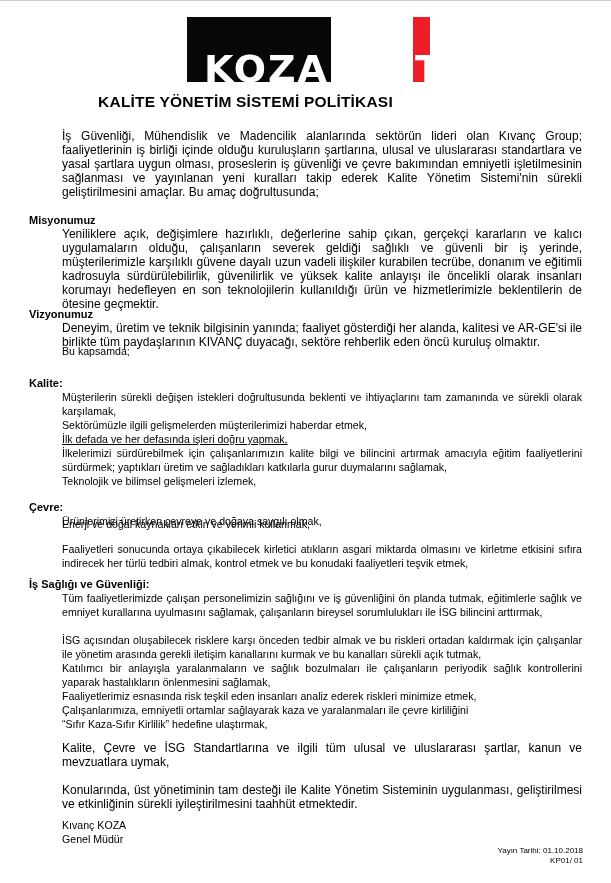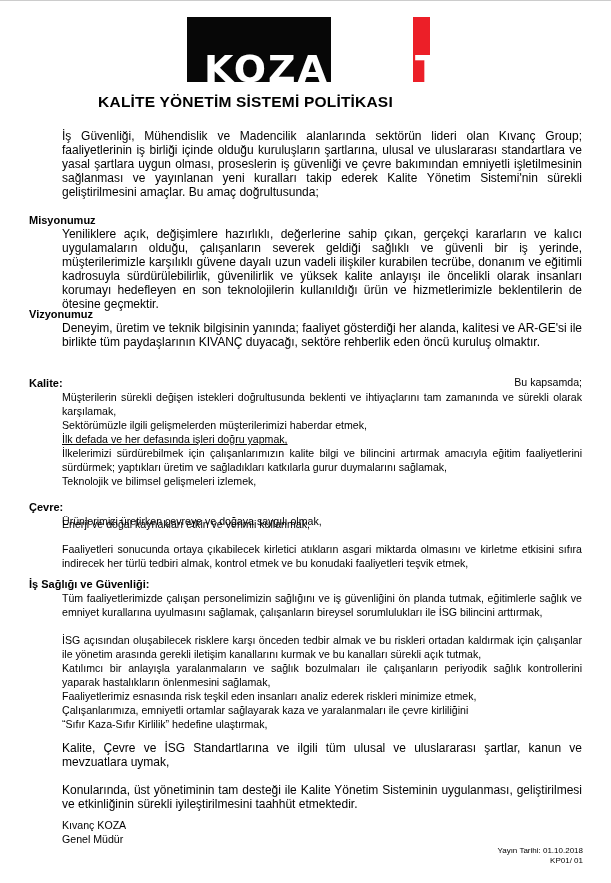--- a/index.html
+++ b/index.html
@@ -60,21 +60,21 @@
 <div class="title">KALİTE YÖNETİM SİSTEMİ POLİTİKASI</div>
 
 <div class="para last-left" style="top:128px;">İş Güvenliği, Mühendislik ve Madencilik alanlarında sektörün lideri olan Kıvanç Group; faaliyetlerinin iş birliği içinde olduğu kuruluşların şartlarına, ulusal ve uluslararası standartlara ve yasal şartlara uygun olması, proseslerin iş güvenliği ve çevre bakımından emniyetli işletilmesinin sağlanması ve yayınlanan yeni kuralları takip ederek Kalite Yönetim Sistemi'nin sürekli geliştirilmesini amaçlar. Bu amaç doğrultusunda;</div>
 
 <div class="heading" style="top:212px;">Misyonumuz</div>
 <div class="para last-left" style="top:226px;">Yeniliklere açık, değişimlere hazırlıklı, değerlerine sahip çıkan, gerçekçi kararların ve kalıcı uygulamaların olduğu, çalışanların severek geldiği sağlıklı ve güvenli bir iş yerinde, müşterilerimizle karşılıklı güvene dayalı uzun vadeli ilişkiler kurabilen tecrübe, donanım ve eğitimli kadrosuyla sürdürülebilirlik, güvenilirlik ve yüksek kalite anlayışı ile öncelikli olarak insanları korumayı hedefleyen en son teknolojilerin kullanıldığı ürün ve hizmetlerimizle beklentilerin de ötesine geçmektir.</div>
 
 <div class="heading" style="top:306px;">Vizyonumuz</div>
 <div class="para last-left" style="top:320px;">Deneyim, üretim ve teknik bilgisinin yanında; faaliyet gösterdiği her alanda, kalitesi ve AR-GE'si ile birlikte tüm paydaşlarının KIVANÇ duyacağı, sektöre rehberlik eden öncü kuruluş olmaktır.</div>
 
-<div class="line" style="top:374px;text-align:right;">Bu kapsamda;</div>
+<div class="line" style="top:343px;">Bu kapsamda;</div>
 
 <div class="heading" style="top:375px;">Kalite:</div>
 <div class="line just" style="top:389px;">Müşterilerin sürekli değişen istekleri doğrultusunda beklenti ve ihtiyaçlarını tam zamanında ve sürekli olarak karşılamak,</div>
 <div class="line" style="top:417px;">Sektörümüzle ilgili gelişmelerden müşterilerimizi haberdar etmek,</div>
 <div class="line" style="top:431px;text-decoration:underline;">İlk defada ve her defasında işleri doğru yapmak,</div>
 <div class="line just" style="top:445px;">İlkelerimizi sürdürebilmek için çalışanlarımızın kalite bilgi ve bilincini artırmak amacıyla eğitim faaliyetlerini sürdürmek; yaptıkları üretim ve sağladıkları katkılarla gurur duymalarını sağlamak,</div>
 <div class="line" style="top:473px;">Teknolojik ve bilimsel gelişmeleri izlemek,</div>
 
 <div class="heading" style="top:499px;">Çevre:</div>
 <div class="line" style="top:513px;">Ürünlerimizi üretirken çevreye ve doğaya saygılı olmak,</div>

